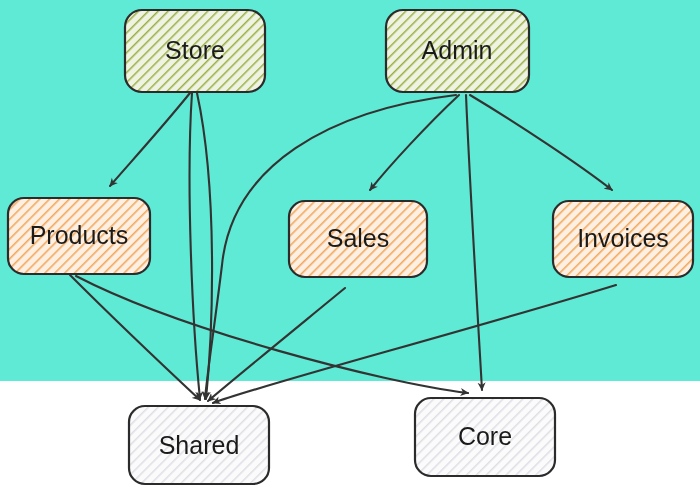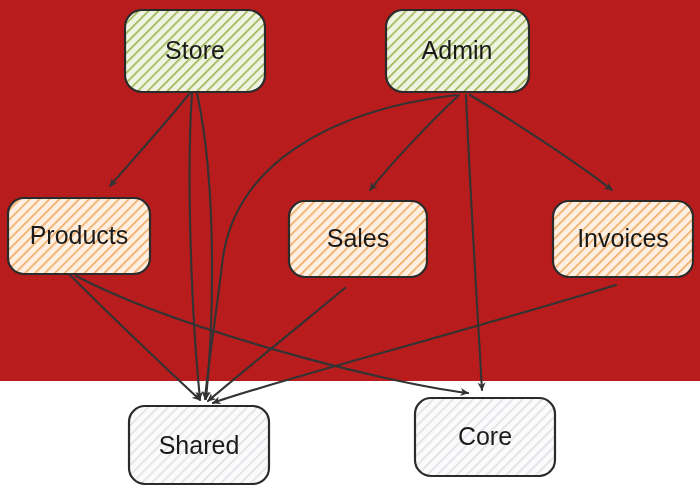--- a/index.html
+++ b/index.html
@@ -1,18 +1,18 @@
 <!DOCTYPE html>
 <html><head>
 <meta charset="utf-8">
 <style>
   html,body{margin:0;padding:0;background:#ffffff;}
   body{width:700px;height:500px;overflow:hidden;
        font-family:"Liberation Sans","DejaVu Sans",sans-serif;}
-  #diagram-root{position:relative;width:700px;height:381px;background:#b91c1c;text-decoration:underline;}
+  #diagram-root{position:relative;width:700px;height:381px;background:#5eead4;text-decoration:underline;}
   svg#graph{position:absolute;left:0;top:0;width:700px;height:500px;}
   .node-label{
     font-family:"Liberation Sans","DejaVu Sans",sans-serif;
     font-size:25px;
     fill:#1a1a1a;
     text-anchor:middle;
     dominant-baseline:middle;
     pointer-events:none;
   }
   .node-box{stroke:#2b2b2b;stroke-width:2.2;}

